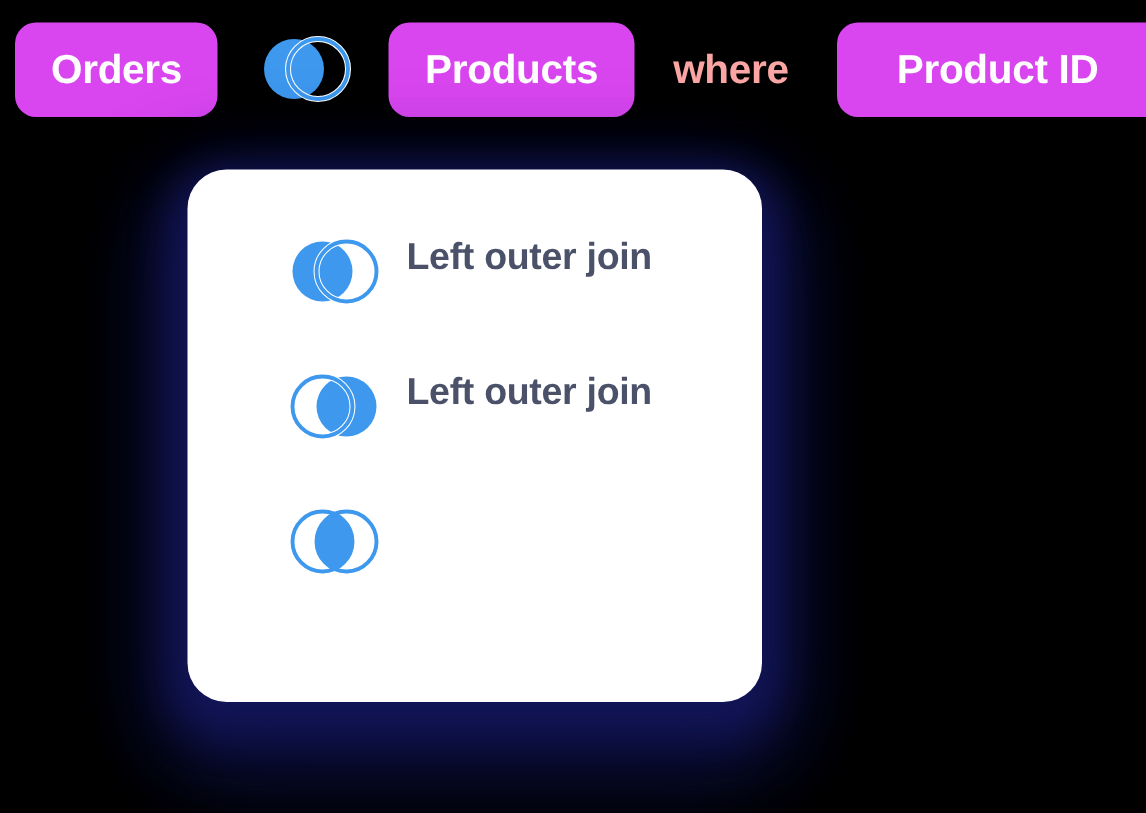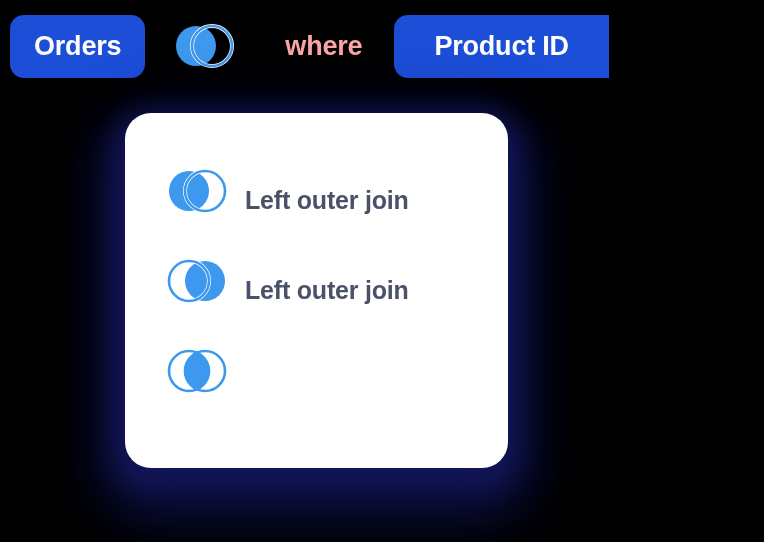--- a/index.html
+++ b/index.html
@@ -21,21 +21,21 @@
     left: 0;
     top: 0;
     width: 764px;
     height: 92px;
     display: flex;
     align-items: center;
     gap: 0;
   }
 
   .pill {
-    background: #1d4ed8;
+    background: #d946ef;
     color: #ffffff;
     border-radius: 14px;
     font-size: 27px;
     font-weight: bold;
     letter-spacing: -0.2px;
     display: flex;
     align-items: center;
     justify-content: center;
     height: 63px;
     box-sizing: border-box;
@@ -90,26 +90,27 @@
     box-shadow:
       0 10px 26px 10px rgba(19, 22, 90, 0.92),
       0 22px 46px 22px rgba(18, 24, 96, 0.55),
       0 30px 64px 30px rgba(22, 30, 110, 0.26);
     box-sizing: border-box;
     padding-top: 44px;
   }
 
   .join-option {
     display: flex;
-    align-items: flex-end;
+    align-items: flex-start;
     height: 58px;
     margin-bottom: 32px;
-    padding-left: 40px;
+    padding-left: 54px;
     cursor: pointer;
     user-select: none;
+    margin-left: 12px;
   }
   .join-option:last-child { margin-bottom: 0; }
 
   .join-option-icon {
     width: 64px;
     height: 48px;
     flex: none;
     display: block;
   }
 
@@ -134,20 +135,21 @@
   <button id="join-type-button">
     <svg class="join-option-icon" viewBox="0 0 64 48">
       <circle cx="24" cy="24" r="20" fill="#3d98ee"></circle>
       <circle cx="40" cy="24" r="20" fill="none" stroke="#ffffff" stroke-width="4"></circle>
       <circle cx="40" cy="24" r="20" fill="none" stroke="#3d98ee" stroke-width="2.6"></circle>
     </svg>
   </button>
 
   <div class="spacer-24"></div>
 
+  <div class="pill" id="pill-products">Products</div>
 
   <div class="spacer-26"></div>
 
   <div class="conjunction">where</div>
 
   <div class="spacer-32"></div>
 
   <div class="pill" id="pill-product-id">Product ID</div>
 </div>
 

